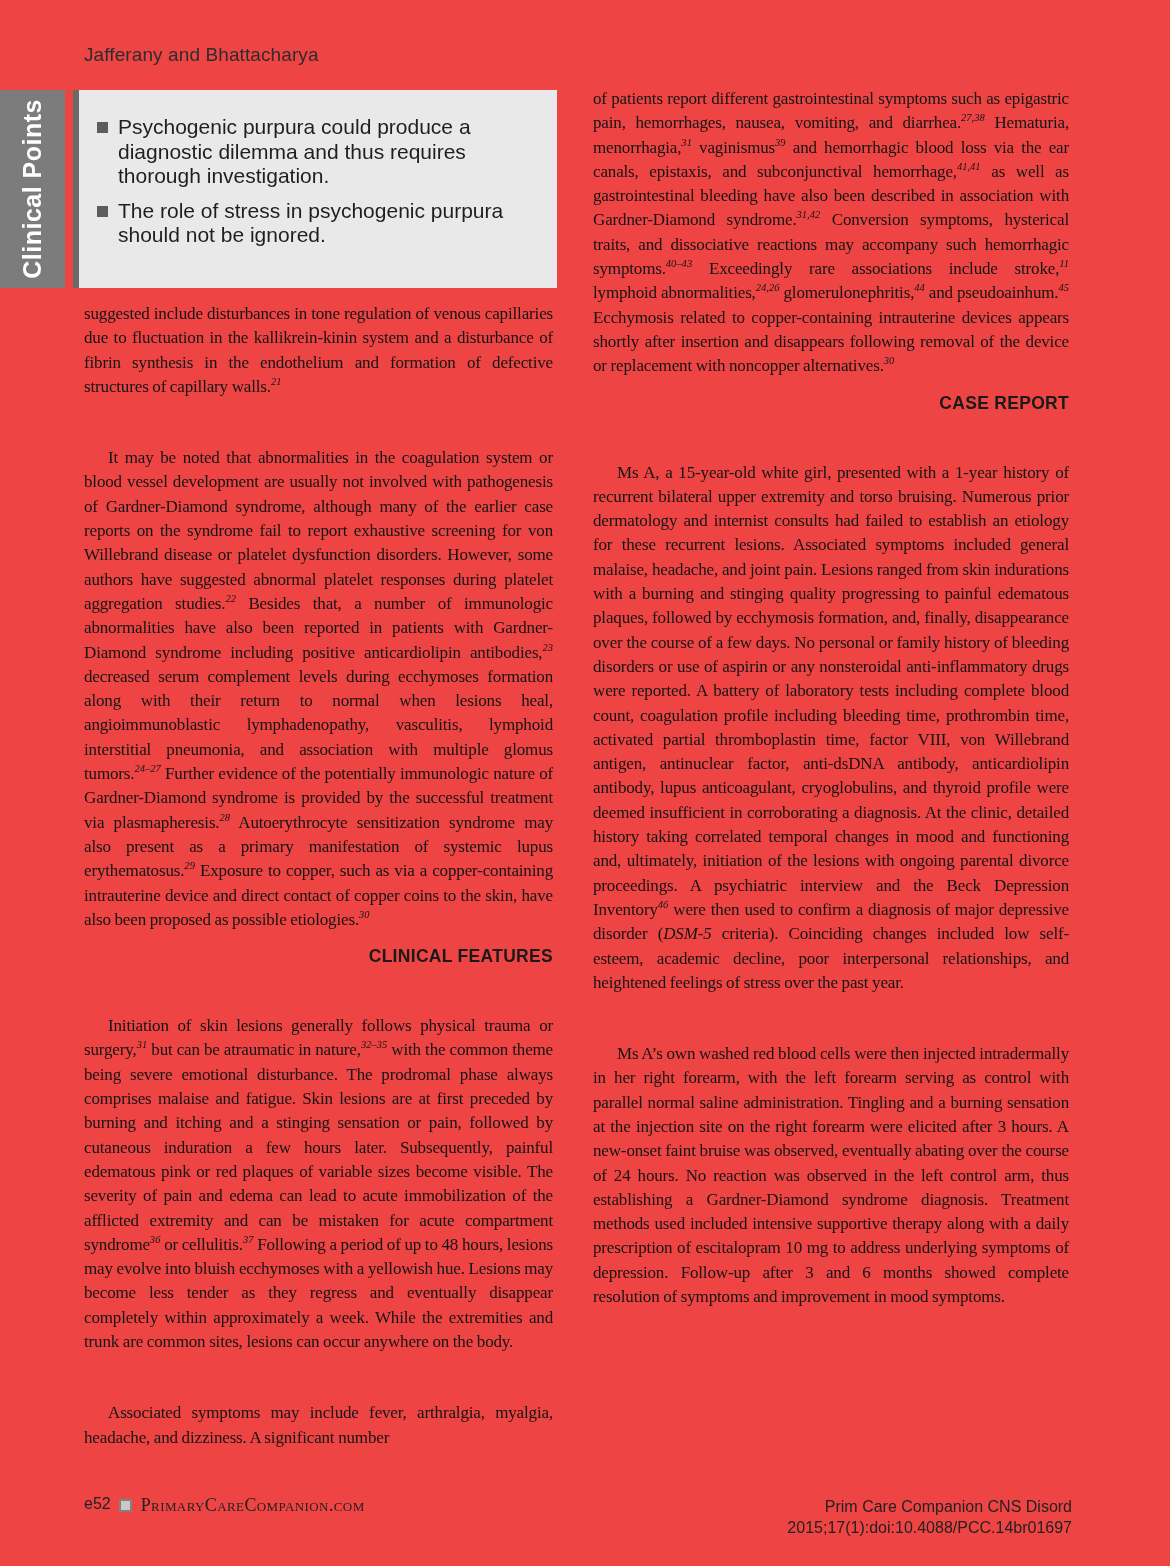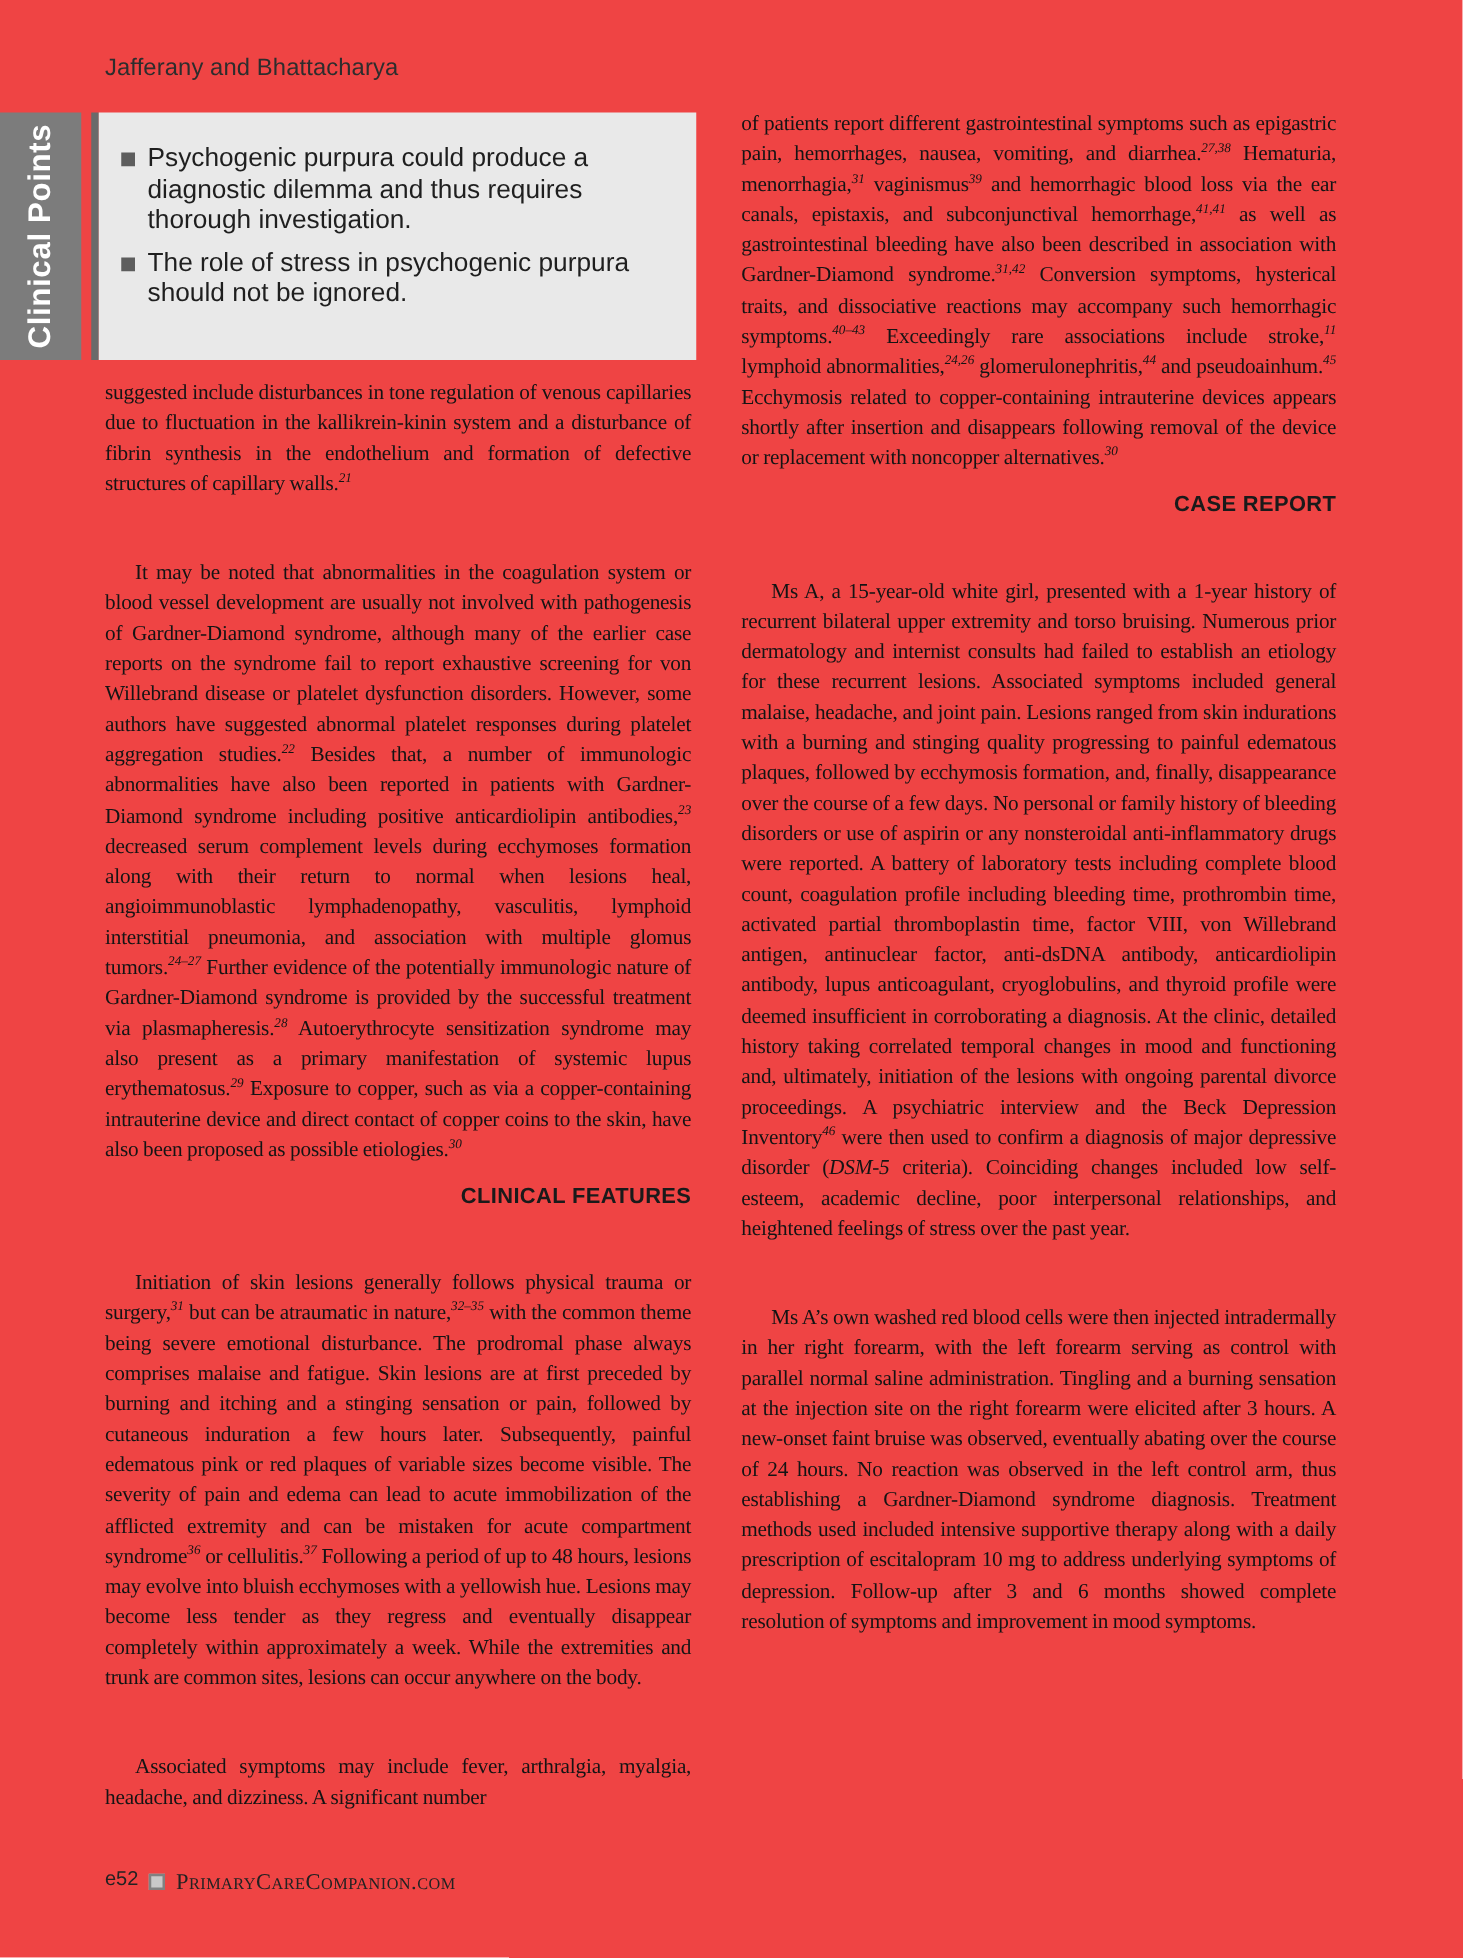--- a/index.html
+++ b/index.html
@@ -109,14 +109,18 @@
       <p class="para indent"><span>Ms A, a 15-year-old white girl, presented with a 1-year history of recurrent bilateral upper extremity and torso bruising. Numerous prior dermatology and internist consults had failed to establish an etiology for these recurrent lesions. Associated symptoms included general malaise, headache, and joint pain. Lesions ranged from skin indurations with a burning and stinging quality progressing to painful edematous plaques, followed by ecchymosis formation, and, finally, disappearance over the course of a few days. No personal or family history of bleeding disorders or use of aspirin or any nonsteroidal anti-inflammatory drugs were reported. A battery of laboratory tests including complete blood count, coagulation profile including bleeding time, prothrombin time, activated partial thromboplastin time, factor VIII, von Willebrand antigen, antinuclear factor, anti-dsDNA antibody, anticardiolipin antibody, lupus anticoagulant, cryoglobulins, and thyroid profile were deemed insufficient in corroborating a diagnosis. At the clinic, detailed history taking correlated temporal changes in mood and functioning and, ultimately, initiation of the lesions with ongoing parental divorce proceedings. A psychiatric interview and the Beck Depression Inventory</span><sup>46</sup><span> were then used to confirm a diagnosis of major depressive disorder (</span><i>DSM-5</i><span> criteria). Coinciding changes included low self-esteem, academic decline, poor interpersonal relationships, and heightened feelings of stress over the past year.</span></p>
       <p class="para indent"><span>Ms A’s own washed red blood cells were then injected intradermally in her right forearm, with the left forearm serving as control with parallel normal saline administration. Tingling and a burning sensation at the injection site on the right forearm were elicited after 3 hours. A new-onset faint bruise was observed, eventually abating over the course of 24 hours. No reaction was observed in the left control arm, thus establishing a Gardner-Diamond syndrome diagnosis. Treatment methods used included intensive supportive therapy along with a daily prescription of escitalopram 10 mg to address underlying symptoms of depression. Follow-up after 3 and 6 months showed complete resolution of symptoms and improvement in mood symptoms.</span></p>
     </div>
 
   <div class="footer-left">
     <span class="f-page">e52</span>
     <span class="f-sq"></span>
     <span class="f-site">PrimaryCareCompanion.com</span>
   </div>
 
+  <div class="footer-right">
+    <div>Prim Care Companion CNS Disord</div>
+    <div>2015;17(1):doi:10.4088/PCC.14br01697</div>
+  </div>
 
 </div>
 
 </body></html>

